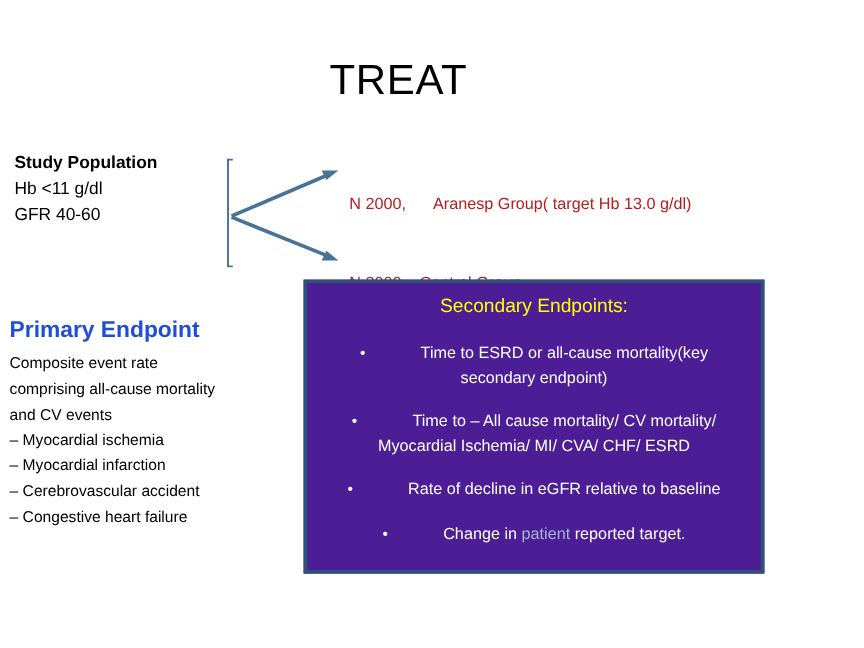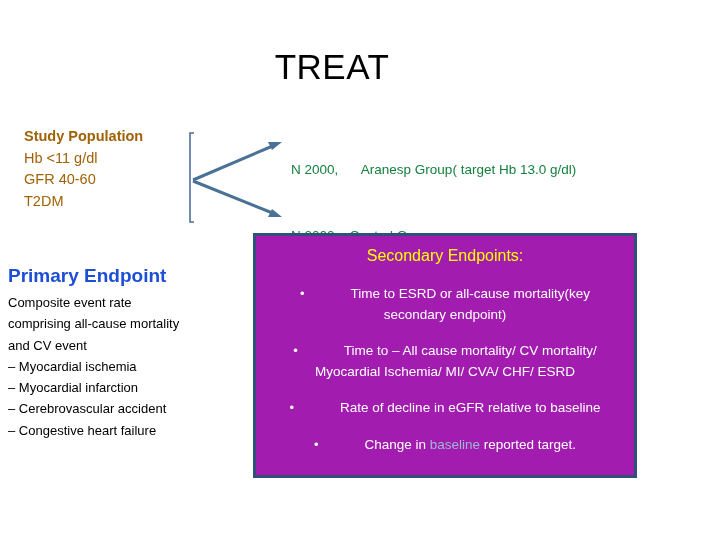--- a/index.html
+++ b/index.html
@@ -32,26 +32,26 @@
     font-size: 35px;
     font-weight: 400;
     line-height: 42px;
     letter-spacing: 0.5px;
     color: #000000;
   }
 
   
   .study-pop {
     position: absolute;
-    left: 24px;
+    left: 12px;
     top: 126px;
     width: 190px;
     font-size: 14.5px;
     line-height: 21.5px;
-    color: #a16207;
+    color: #000000;
   }
   .study-pop .hdr { font-weight: bold; }
 
   .primary-title {
     position: absolute;
     left: 8px;
     top: 264px;
     font-size: 19px;
     font-weight: bold;
     line-height: 24px;
@@ -74,35 +74,35 @@
     top: 124px;
     width: 110px;
     height: 108px;
   }
 
   
   .arm {
     position: absolute;
     font-size: 13.5px;
     line-height: 18px;
-    color: #15803d;
+    color: #b91c1c;
     white-space: pre;
   }
   .arm-1 { left: 276px; top: 143px; }
   .arm-2 { left: 276px; top: 209px; }
 
   
   .sec-box {
     position: absolute;
     left: 253px;
     top: 233px;
     width: 384px;
     height: 245px;
     box-sizing: border-box;
-    background: #a21caf;
+    background: #4c1d95;
     border: 3px solid #2f5179;
     padding: 6px 8px 0 8px;
     text-align: center;
   }
   .sec-heading {
     font-size: 16px;
     line-height: 24px;
     color: #ffff00;
     margin-top: 2px;
   }
@@ -132,21 +132,20 @@
 <body>
 
 <div id="slide">
 
   <div class="slide-title">TREAT</div>
 
   <div class="study-pop">
     <div class="hdr">Study Population</div>
     <div>Hb &lt;11 g/dl</div>
     <div>GFR 40-60</div>
-    <div>T2DM</div>
   </div>
 
   <svg class="branch-svg" viewBox="0 0 110 108">
 
     <path d="M16 9 L12 9 L12 98 L16 98" fill="none" stroke="#4a7296" stroke-width="1.6"></path>
 
     <line x1="15" y1="56" x2="97" y2="21" stroke="#4a7296" stroke-width="3"></line>
     <path d="M104 18 L90 18 L94 26 Z" fill="#4a7296"></path>
 
     <line x1="15" y1="57" x2="97" y2="90" stroke="#4a7296" stroke-width="3"></line>
@@ -159,39 +158,39 @@
 
   <div class="arm arm-2">
     <span>N 2000</span><span>&nbsp;&nbsp;&nbsp;&nbsp;</span><span>Control Group</span>
   </div>
 
   <div class="primary-title">Primary Endpoint</div>
 
   <div class="primary-body">
     <div>Composite event rate</div>
     <div>comprising all-cause mortality</div>
-    <div>and CV event</div>
+    <div>and CV events</div>
     <div>– Myocardial ischemia</div>
     <div>– Myocardial infarction</div>
     <div>– Cerebrovascular accident</div>
     <div>– Congestive heart failure</div>
   </div>
 
   <div class="sec-box">
     <div class="sec-heading">Secondary Endpoints:</div>
 
     <ul class="sec-list">
       <li>
         <span class="bullet">•</span><span>Time to ESRD or all-cause mortality(key secondary endpoint)</span>
       </li>
       <li>
         <span class="bullet">•</span><span>Time to –  All cause mortality/ CV mortality/ Myocardial Ischemia/ MI/ CVA/ CHF/ ESRD</span>
       </li>
       <li>
         <span class="bullet">•</span><span>Rate of decline in eGFR relative to baseline</span>
       </li>
       <li>
-        <span class="bullet">•</span><span>Change in </span><span class="dim">baseline</span><span> reported target.</span>
+        <span class="bullet">•</span><span>Change in </span><span class="dim">patient</span><span> reported target.</span>
       </li>
     </ul>
   </div>
 
 </div>
 
 </body></html>

